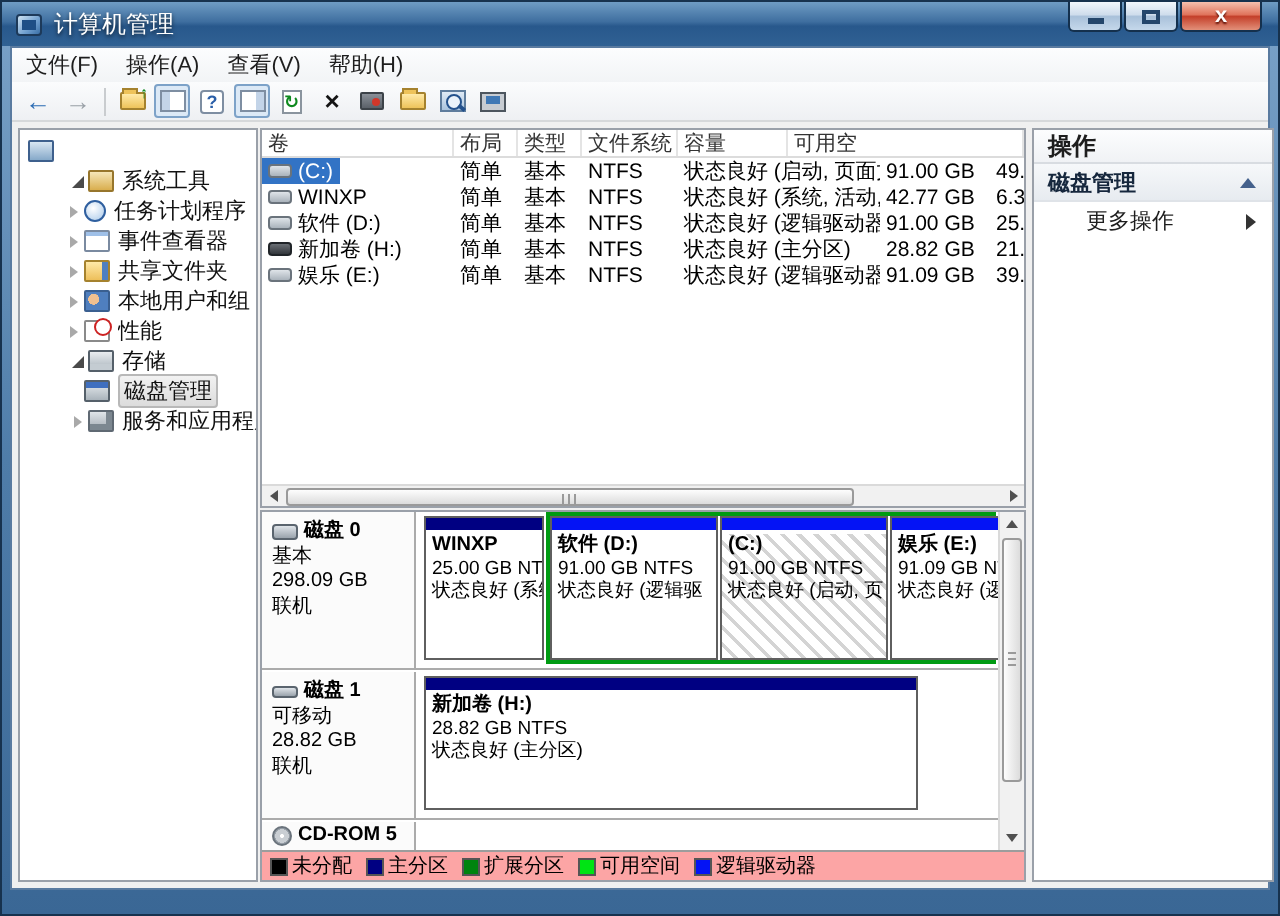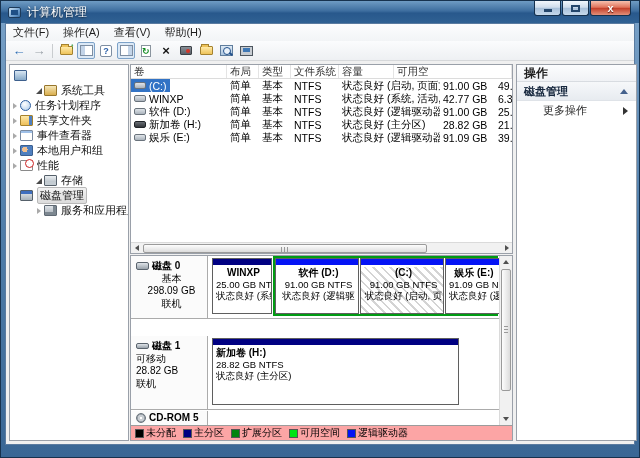--- a/index.html
+++ b/index.html
@@ -56,21 +56,21 @@
   .pane{position:absolute;background:#fff;border:1px solid #9aa0a9;}
   .tree-pane{left:3px;top:2px;width:120px;bottom:3px;overflow:hidden;}
   .volume-pane{left:124px;top:2px;width:383px;height:190px;}
   .bottom-pane{left:124px;top:193px;width:383px;bottom:3px;}
   .actions-pane{left:510px;top:2px;width:121px;bottom:3px;}
   
   .tree{padding-top:3px;font-size:11px;color:#111;}
   .ti{display:flex;align-items:center;height:15px;white-space:nowrap;}
   .ti.d0{padding-left:4px;}
   .ti.d1{padding-left:24px;}
-  .ti.d2{}
+  .ti.d2{padding-left:22px;}
   .exp{width:10px;display:flex;align-items:center;justify-content:center;flex:none;}
   .exp .tri-c{width:0;height:0;border-left:4px solid #a9a9a9;border-top:3px solid transparent;border-bottom:3px solid transparent;}
   .exp .tri-e{width:0;height:0;border-right:6px solid #4a4a4a;border-top:6px solid transparent;}
   .tico{width:13px;height:11px;flex:none;margin-right:4px;border-radius:1px;}
   .tlabel{overflow:hidden;}
   .ti.selected .tlabel{background:linear-gradient(#f2f2f2,#dcdcdc);border:1px solid #b8b8b8;border-radius:2px;padding:0 2px;}
   .i-computer{background:linear-gradient(#d8e6f2,#86a9c9);border:1px solid #3e608d;}
   .i-tools{background:linear-gradient(#f5e6b8,#d9ae4e);border:1px solid #97762c;}
   .i-clock{width:11px;height:11px;border-radius:50%;background:radial-gradient(circle at 40% 35%,#ffffff,#a9c9ea);border:1px solid #2f5f9f;}
   .i-log{background:#fff;border:1px solid #7a8aa0;box-shadow:inset 0 2px 0 #9fc0e8;}
@@ -104,21 +104,21 @@
     background:repeating-linear-gradient(90deg,#9a9a9a 0 1px,transparent 1px 3px);}
   .vscroll{position:absolute;right:0;top:0;bottom:0;width:13px;background:#f1f1f1;border-left:1px solid #dadada;}
   .vsbtn{position:absolute;left:0;right:0;height:12px;display:flex;align-items:center;justify-content:center;}
   .vthumb{position:absolute;left:1px;right:1px;top:13px;height:122px;border:1px solid #9a9a9a;border-radius:2px;
     background:linear-gradient(90deg,#fdfdfd,#dcdcdc);}
   .vthumb::after{content:"";position:absolute;top:50%;left:2px;right:2px;height:8px;margin-top:-4px;
     background:repeating-linear-gradient(180deg,#9a9a9a 0 1px,transparent 1px 3px);}
   
   .graphic{position:absolute;left:0;right:0;top:0;bottom:15px;overflow:hidden;}
   .drow{position:absolute;left:0;right:13px;border-bottom:1px solid #ababab;}
-  .drow0{top:0;height:63px;text-align:center;}
+  .drow0{top:0;height:79px;}
   .drow1{top:80px;height:74px;}
   .drow2{top:155px;height:23px;border-bottom:none;}
   .dlabel{position:absolute;left:0;top:0;bottom:0;width:77px;border-right:1px solid #ababab;background:#fbfbfb;
     padding:4px 0 0 5px;font-size:10px;line-height:12.5px;color:#000;}
   .dname{font-weight:bold;display:flex;align-items:center;gap:3px;white-space:nowrap;}
   .hdico{width:13px;height:8px;border-radius:2px;background:linear-gradient(#dfe4e9,#9aa3ac);border:1px solid #5a646e;flex:none;}
   .hdico.slim{height:6px;}
   .cdico{width:10px;height:10px;border-radius:50%;background:radial-gradient(circle,#ffffff 0 18%,#c9ced3 19% 60%,#9aa2aa 61%);border:1px solid #6a737c;flex:none;}
   .parea{position:absolute;left:79px;right:0;top:0;bottom:0;}
   .pbox{position:absolute;border:1px solid #5f5f5f;background:#fff;overflow:hidden;}
@@ -230,29 +230,29 @@
             <span class="exp">
                 <span class="tri-c"></span>
               </span>
             <span class="tico i-clock"></span>
             <span class="tlabel">任务计划程序</span>
           </div>
           <div class="ti d2">
             <span class="exp">
                 <span class="tri-c"></span>
               </span>
+            <span class="tico i-log"></span>
+            <span class="tlabel">事件查看器</span>
+          </div>
+          <div class="ti d2">
+            <span class="exp">
+                <span class="tri-c"></span>
+              </span>
             <span class="tico i-share"></span>
             <span class="tlabel">共享文件夹</span>
-          </div>
-          <div class="ti d2">
-            <span class="exp">
-                <span class="tri-c"></span>
-              </span>
-            <span class="tico i-log"></span>
-            <span class="tlabel">事件查看器</span>
           </div>
           <div class="ti d2">
             <span class="exp">
                 <span class="tri-c"></span>
               </span>
             <span class="tico i-users"></span>
             <span class="tlabel">本地用户和组</span>
           </div>
           <div class="ti d2">
             <span class="exp">

